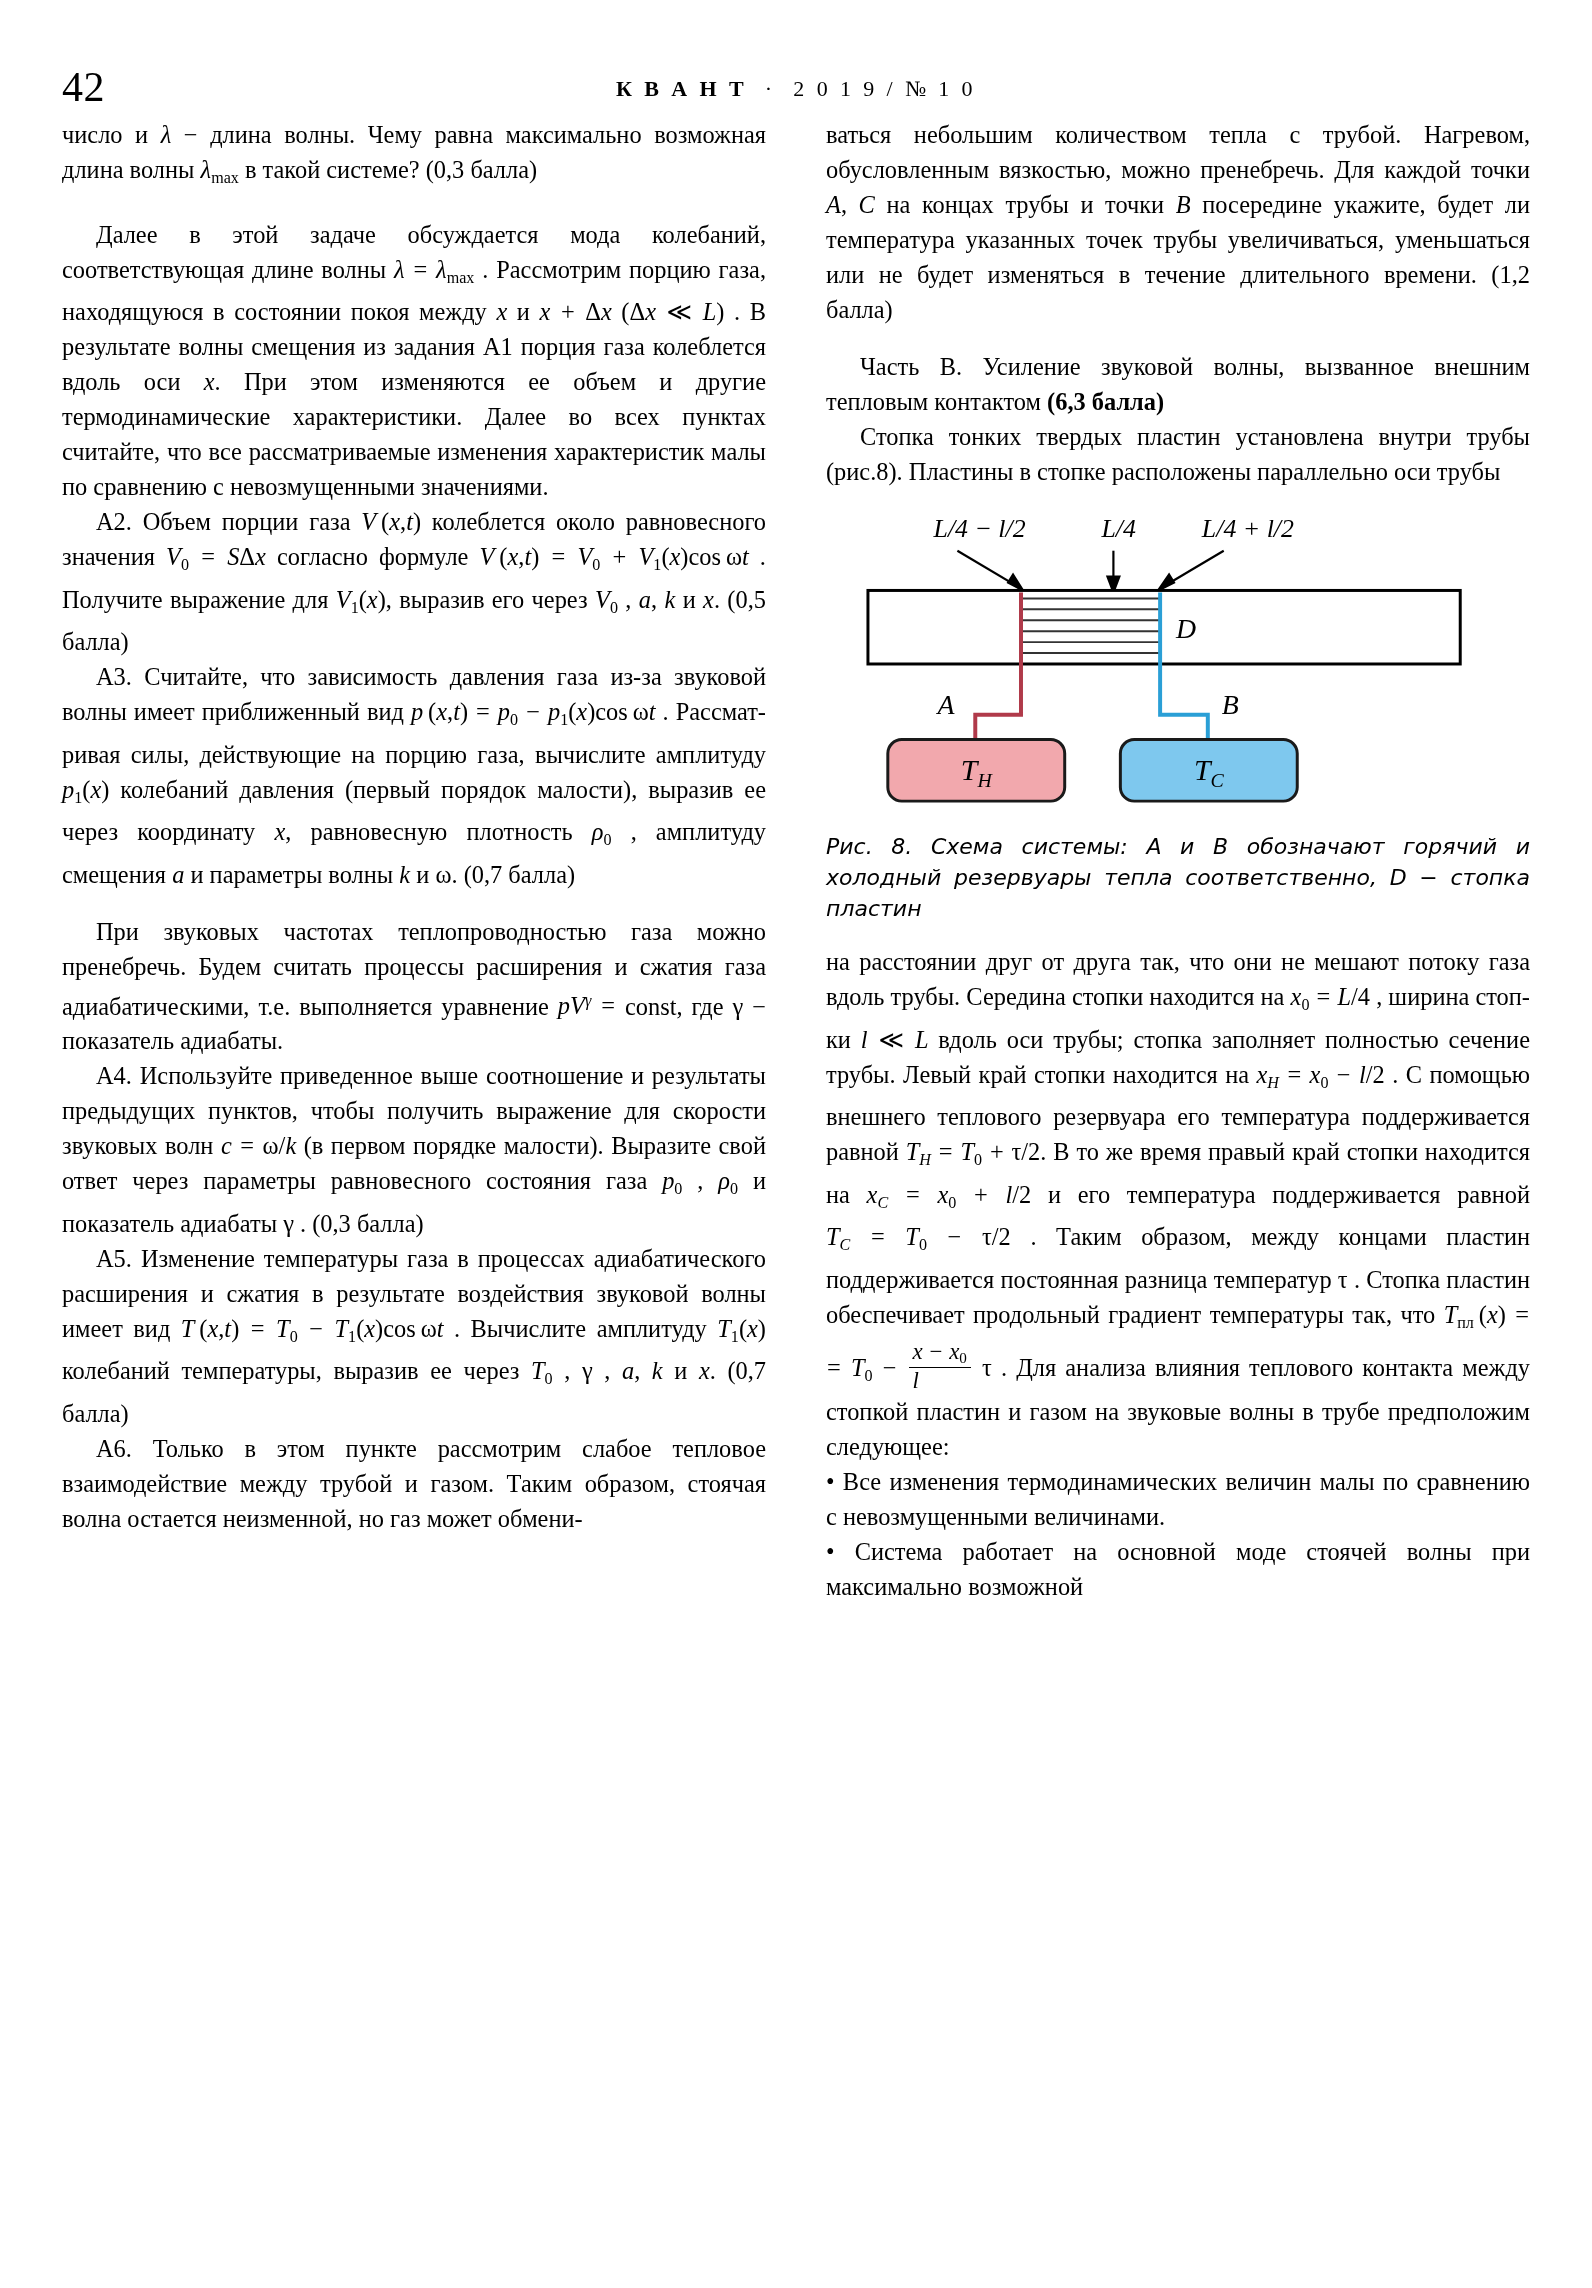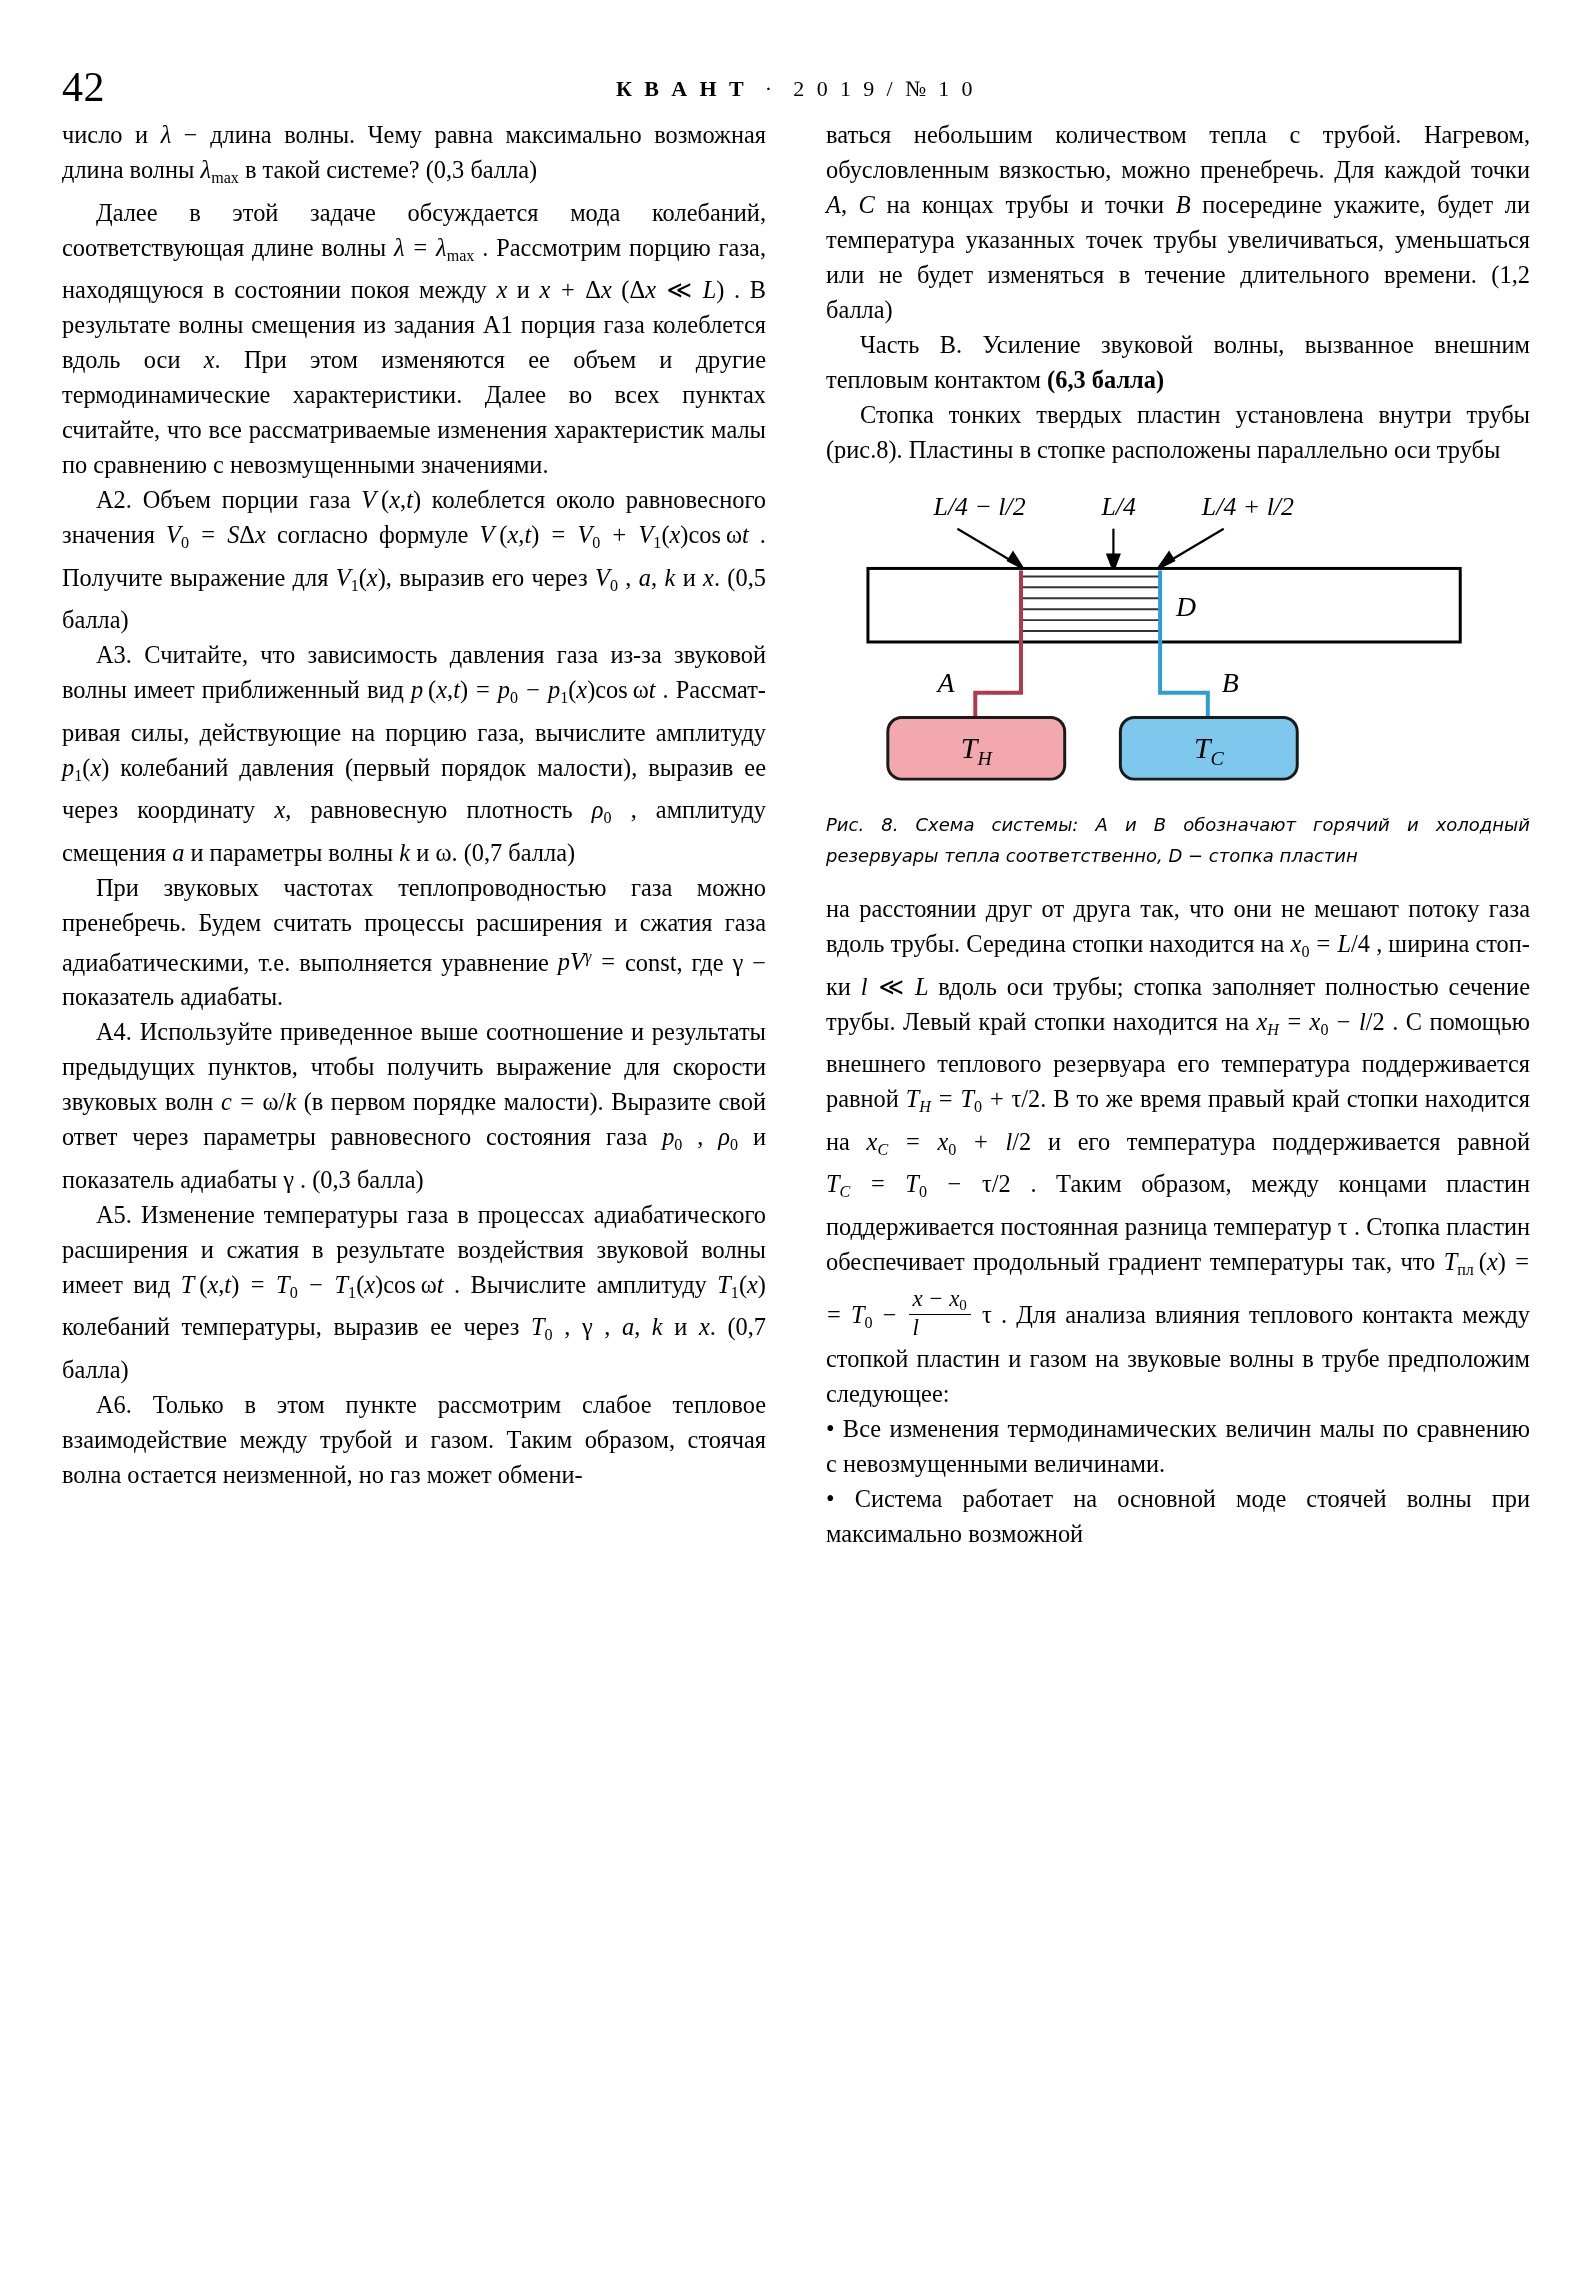--- a/index.html
+++ b/index.html
@@ -71,21 +71,21 @@
     hyphens: manual;
   }
   .col-left  { left: 0; }
   .col-right { left: 764px; }
 
   p {
     margin: 0;
     text-indent: 0;
   }
   p.ind { text-indent: 34px; }
-  p.gap { }
+  p.gap { margin-top: 22px; }
 
   
   .mi { font-style: italic; font-family: "Liberation Serif", serif; }
   .mu { font-style: normal; }
   .sub {
     font-size: 0.66em;
     vertical-align: -0.28em;
     font-style: normal;
     letter-spacing: 0;
   }
@@ -125,21 +125,21 @@
     width: 704px;
   }
   .fig-canvas {
     position: relative;
     width: 704px;
     height: 318px;
   }
   .fig-caption {
     font-family: "DejaVu Sans", "Liberation Sans", sans-serif;
     font-style: italic;
-    font-size: 18px;
+    font-size: 22px;
     line-height: 31px;
     text-align: justify;
     margin-top: 10px;
   }
 
   
   .after-fig { margin-top: 20px; }
 
 </style>
 </head>

